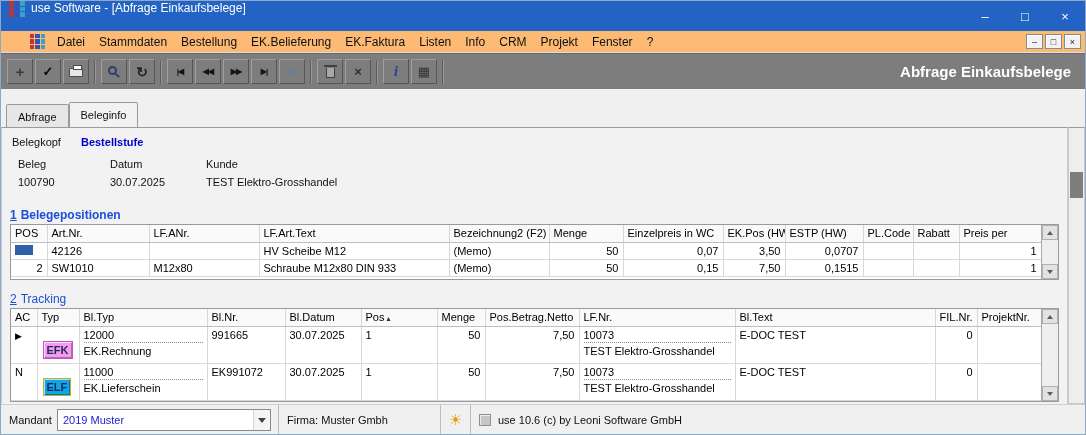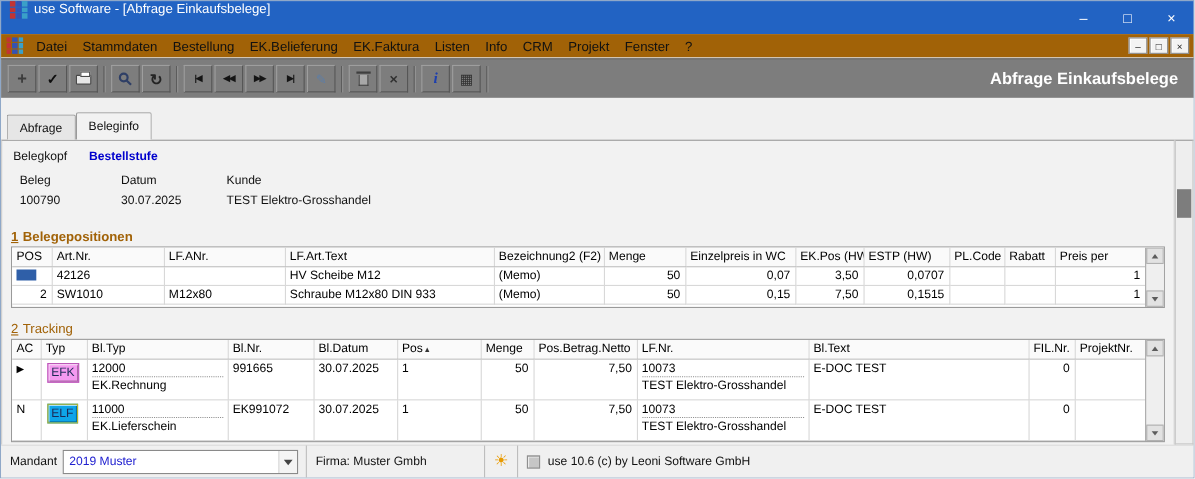--- a/index.html
+++ b/index.html
@@ -12,21 +12,21 @@
   .logo { width:16px; height:16px; display:inline-grid; grid-template-columns:repeat(3,1fr); grid-template-rows:repeat(3,1fr); gap:1px; margin-left:8px; flex:0 0 16px; }
   .logo i { display:block; }
   .logo i:nth-child(3n+1){ background:#c23434; }
   .logo i:nth-child(3n+2){ background:#3353b5; }
   .logo i:nth-child(3n){ background:#3aa0c8; }
   .title-text { margin-left:6px; font-size:12px; }
   .win-btns { margin-left:auto; display:flex; height:100%; }
   .win-btn { width:40px; display:flex; align-items:center; justify-content:center; font-size:13px; color:#fff; }
 
   
-  .menubar { flex:0 0 22px; display:flex; align-items:center; background:#a16207; border-bottom:1px solid #dcdcdc; }
+  .menubar { flex:0 0 22px; display:flex; align-items:center; background:#fdba74; border-bottom:1px solid #dcdcdc;padding-left:24px; }
   .menubar .logo { width:15px; height:15px; margin:0 5px 0 5px; flex:0 0 15px; }
   .menu-item { padding:2px 7px; font-size:12px; color:#111; }
   .mdi { margin-left:auto; display:flex; gap:2px; margin-right:4px; }
   .mdi-btn { width:17px; height:15px; border:1px solid #8a8a8a; background:#f3f3f3; box-shadow:inset 1px 1px 0 #fff;
              display:flex; align-items:center; justify-content:center; font-size:9px; color:#222; }
 
   
   .toolbar { flex:0 0 36px; background:#7d7d7d; border-top:1px solid #6a6a6a; display:flex; align-items:center; padding:0 6px; gap:2px; }
   .tb-btn { width:26px; height:25px; display:flex; align-items:center; justify-content:center;
             background:#7d7d7d; border:1px solid; border-color:#9e9e9e #565656 #565656 #9e9e9e; }
@@ -57,40 +57,40 @@
   .panel { position:absolute; top:38px; left:0; right:17px; bottom:0; background:#f2f2f2;
            border-top:1px solid #9a9a9a; border-left:1px solid #cccccc; border-right:1px solid #cccccc; }
   .v-scroll { position:absolute; top:38px; right:0; bottom:0; width:17px; background:#eeeeee; border:1px solid #c8c8c8; border-top:1px solid #9a9a9a; }
   .v-thumb { position:absolute; left:1px; right:1px; top:44px; height:26px; background:#7d7d7d; }
 
   .links { position:absolute; top:8px; left:10px; display:flex; gap:20px; }
   .lnk-plain { color:#111; }
   .lnk-blue { color:#0000cd; font-weight:bold; }
   .abs { position:absolute; color:#111; white-space:nowrap; }
 
-  .sec { font-size:12px; color:#a16207; }
+  .sec { font-size:12px; color:#1d4ed8; }
   .sec .num { text-decoration:underline; margin-right:4px; }
   .sec1 { position:absolute; top:80px; left:8px; font-weight:bold; }
   .sec2 { position:absolute; top:164px; left:8px; font-weight:normal; }
 
   
   .tblwrap { position:absolute; left:8px; width:1049px; border:1px solid #9a9a9a; background:#fff; overflow:hidden; }
   .wrap1 { top:96px; height:56px; }
   .wrap2 { top:180px; height:94px; }
   table { border-collapse:collapse; table-layout:fixed; background:#fff; font-size:11px; width:1030px; }
   th, td { border-right:1px solid #d8d8d8; border-bottom:1px solid #d8d8d8; padding:1px 4px;
            white-space:nowrap; overflow:hidden; height:17px; text-align:left; font-weight:normal; color:#000; }
   thead th { background:#fafafa; border-bottom:1px solid #bfbfbf; }
   .num { text-align:right; }
   .t2 tbody td { height:37px; vertical-align:top; padding-top:2px; }
   .dline { border-bottom:1px dotted #8f8f8f; padding-bottom:1px; margin-bottom:2px; }
   .sel-marker { display:inline-block; width:18px; height:10px; background:#2f5fa8; margin-top:1px; }
   .mk { font-size:9px; }
-  .typ-badge { display:inline-block; min-width:28px; padding:2px 3px; font-weight:normal; font-size:11px;
-               color:#1c2a56; border:1px solid; box-shadow: inset 1px 1px 0 rgba(255,255,255,.65), inset -1px -1px 0 rgba(0,0,0,.3); margin:1px 0 0 1px; }
+  .typ-badge { display:inline-block; min-width:28px; padding:2px 3px; font-weight:bold; font-size:11px;
+               color:#1c2a56; border:1px solid; box-shadow: inset 1px 1px 0 rgba(255,255,255,.65), inset -1px -1px 0 rgba(0,0,0,.3); margin:12px 0 0 1px; }
   .typ-efk { background:#f59af0; border-color:#bb58b8; }
   .typ-elf { background:#0ea5e9; border-color:#b9b32a; }
   .sort { font-size:8px; margin-left:2px; color:#333; }
   .tbl-scroll { position:absolute; top:0; right:0; bottom:0; width:17px; background:#efefef; border-left:1px solid #a8a8a8;
                 display:flex; flex-direction:column; justify-content:space-between; }
   .sb-btn { height:15px; background:#e2e2e2; border:1px solid #b0b0b0; display:flex; align-items:center; justify-content:center; }
   .arr-up { width:0; height:0; border-left:3px solid transparent; border-right:3px solid transparent; border-bottom:4px solid #5c5c5c; }
   .arr-down { width:0; height:0; border-left:3px solid transparent; border-right:3px solid transparent; border-top:4px solid #5c5c5c; }
 
   

